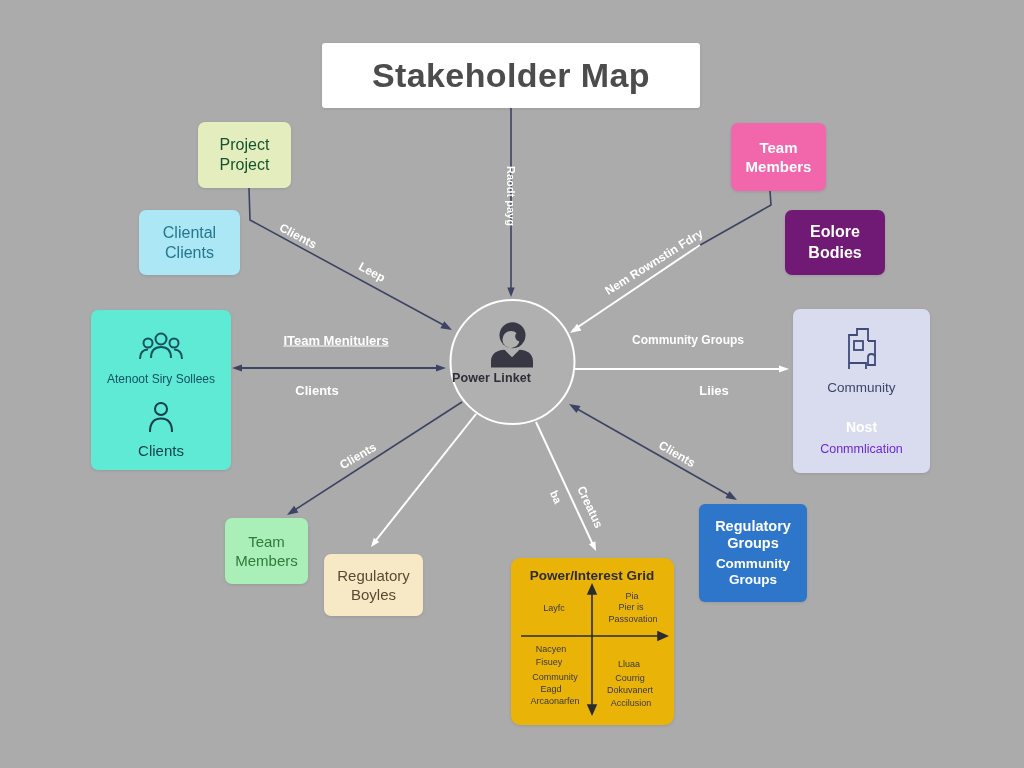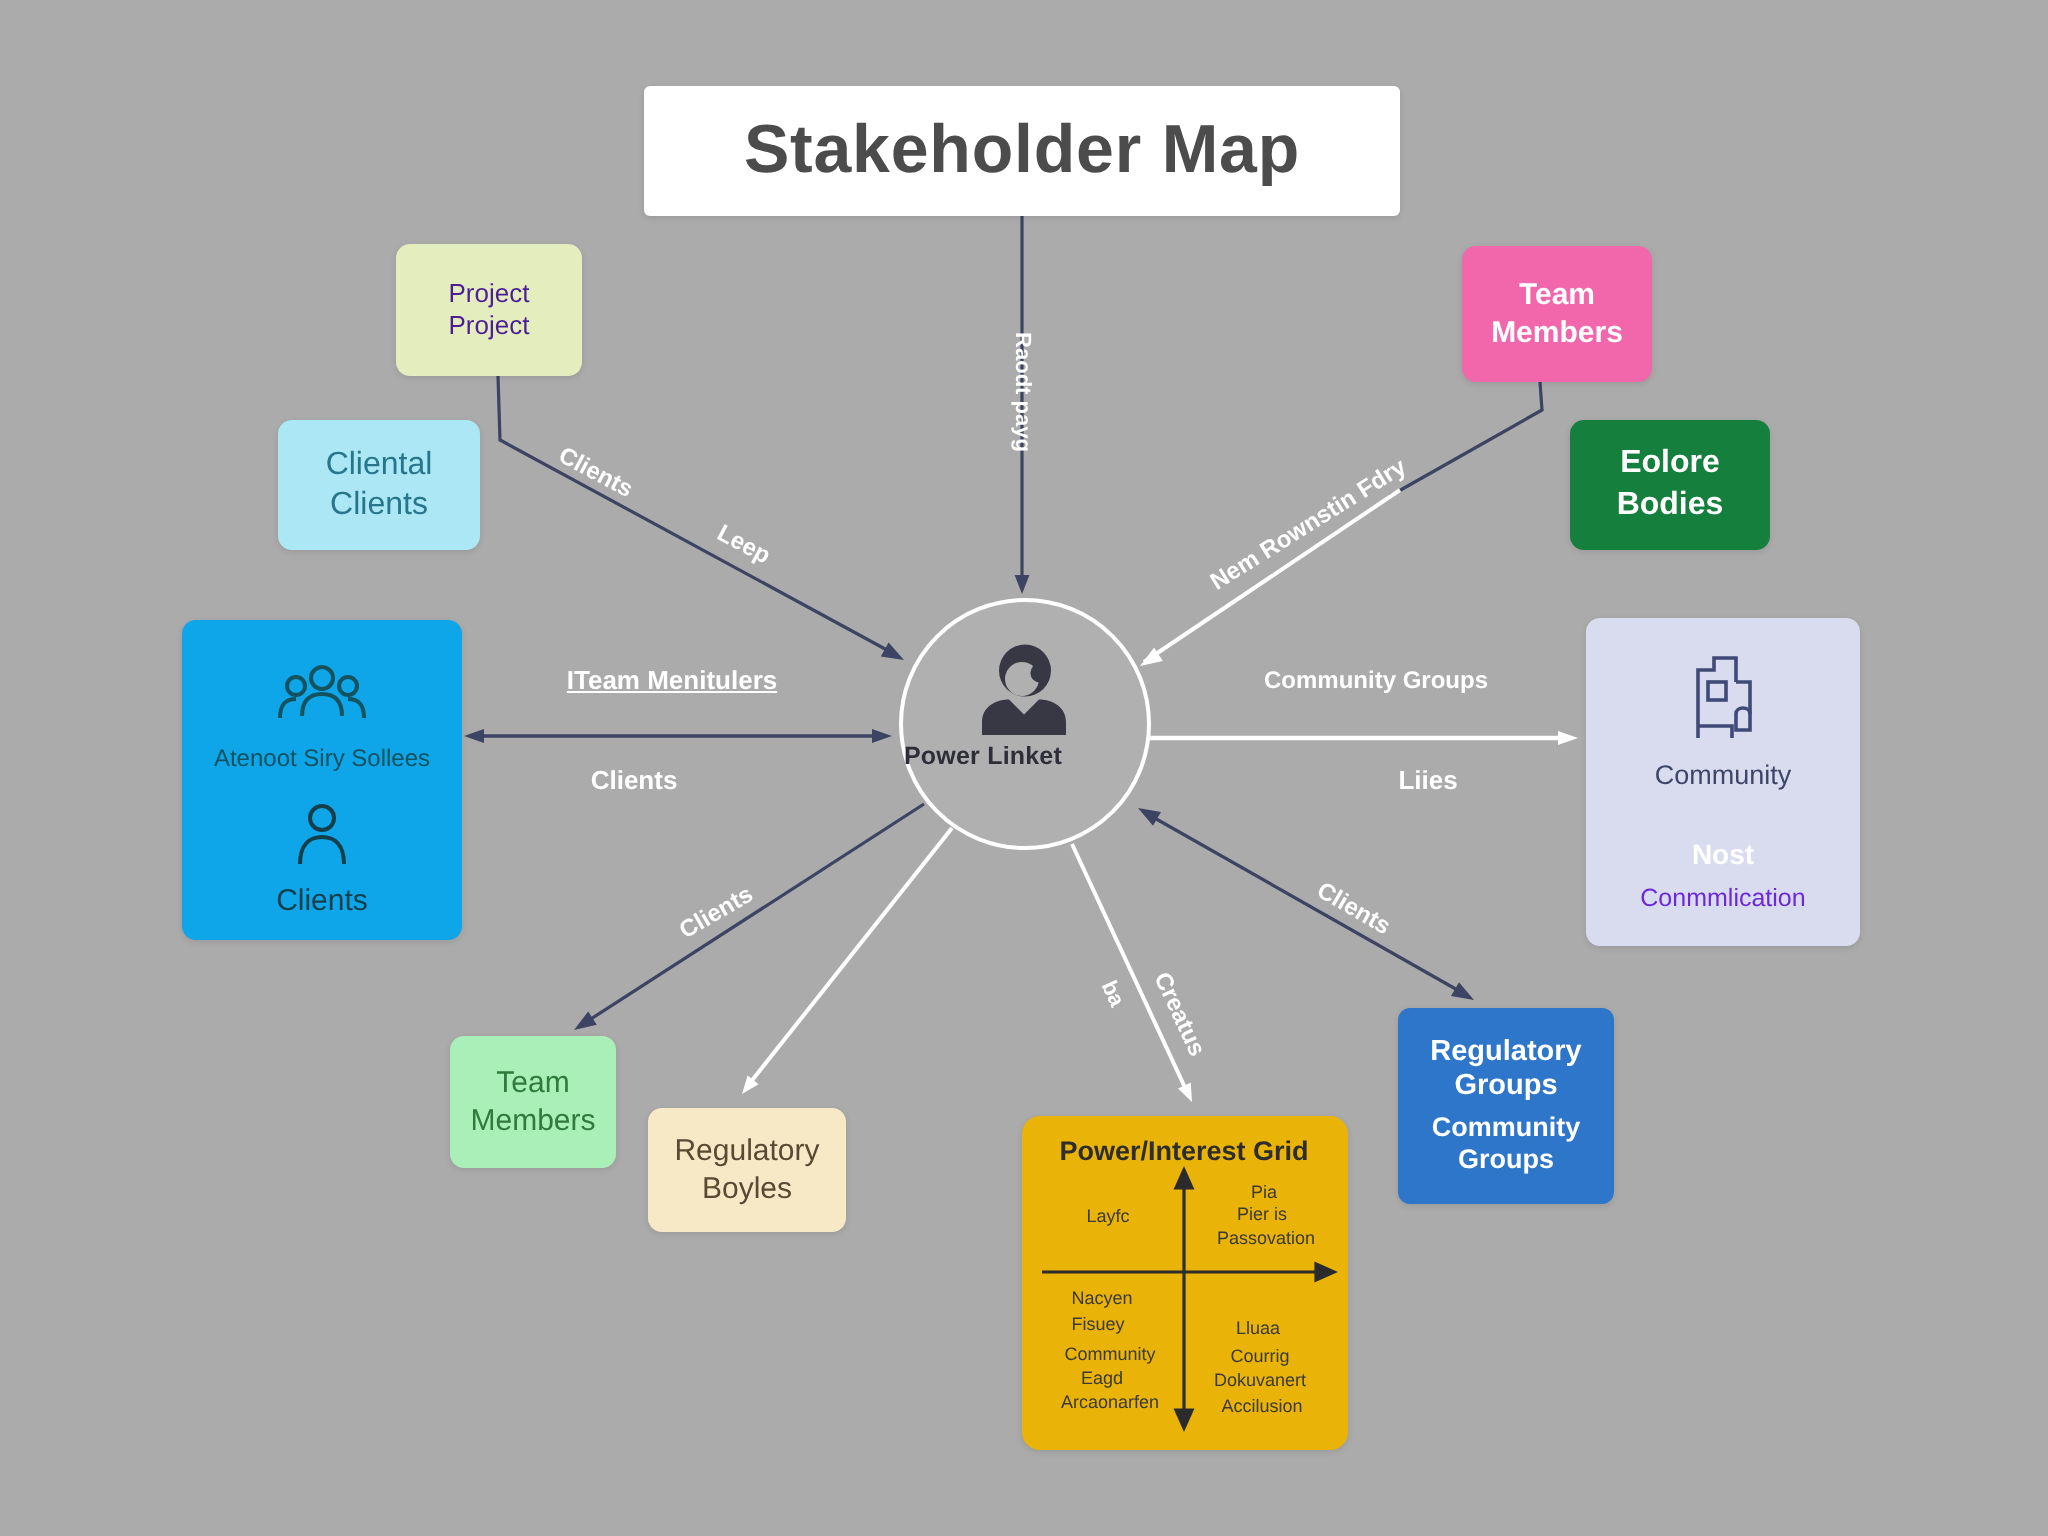--- a/index.html
+++ b/index.html
@@ -51,36 +51,36 @@
   <circle cx="511" cy="339.5" r="8.5" fill="#b0b0b0"></circle>
   <circle cx="520" cy="336.5" r="4.8" fill="#383844"></circle>
   <path d="M491,367.5 L491,361 C491,353.5 497.5,349.8 504.5,349.7 L512,357.2 L519.5,349.7 C526.5,349.8 533,353.5 533,361 L533,367.5 Z" fill="#383844"></path>
 </svg>
 
 <div class="box" style="left:322px;top:43px;width:378px;height:65px;background:#ffffff;border-radius:3px;">
   <div style="font-size:34px;font-weight:bold;color:#4c4c4c;letter-spacing:0.4px;">Stakeholder Map</div>
 </div>
 
 <div class="box" style="left:198px;top:122px;width:93px;height:66px;background:#e4edbe;">
-  <div style="font-size:13px;font-weight:500;color:#4c1d95;line-height:1.25;">Project<br>Project</div>
+  <div style="font-size:16px;font-weight:500;color:#14532d;line-height:1.25;">Project<br>Project</div>
 </div>
 
 <div class="box" style="left:139px;top:210px;width:101px;height:65px;background:#abe7f5;">
   <div style="font-size:16px;font-weight:500;color:#27768c;line-height:1.25;">Cliental<br>Clients</div>
 </div>
 
 <div class="box" style="left:731px;top:123px;width:95px;height:68px;background:#f267ab;">
   <div style="font-size:15px;font-weight:600;color:#ffffff;line-height:1.3;">Team<br>Members</div>
 </div>
 
-<div class="box" style="left:785px;top:210px;width:100px;height:65px;background:#15803d;">
+<div class="box" style="left:785px;top:210px;width:100px;height:65px;background:#701a75;">
   <div style="font-size:16px;font-weight:600;color:#ffffff;line-height:1.3;">Eolore<br>Bodies</div>
 </div>
 
-<div class="box" style="left:91px;top:310px;width:140px;height:160px;background:#0ea5e9;justify-content:flex-start;padding-top:21px;box-sizing:border-box;">
+<div class="box" style="left:91px;top:310px;width:140px;height:160px;background:#5eead4;justify-content:flex-start;padding-top:21px;box-sizing:border-box;">
   <svg width="48" height="36" viewBox="0 0 48 36" style="position:static;">
     <g fill="none" stroke="#14525e" stroke-width="2">
       <circle cx="24" cy="8" r="5.5"></circle>
       <path d="M14,27 C14,19 18,16 24,16 C30,16 34,19 34,27"></path>
       <circle cx="11" cy="12" r="4.5"></circle>
       <path d="M3,28 C3,21 6,18.5 11,18.5"></path>
       <circle cx="37" cy="12" r="4.5"></circle>
       <path d="M45,28 C45,21 42,18.5 37,18.5"></path>
     </g>
   </svg>

